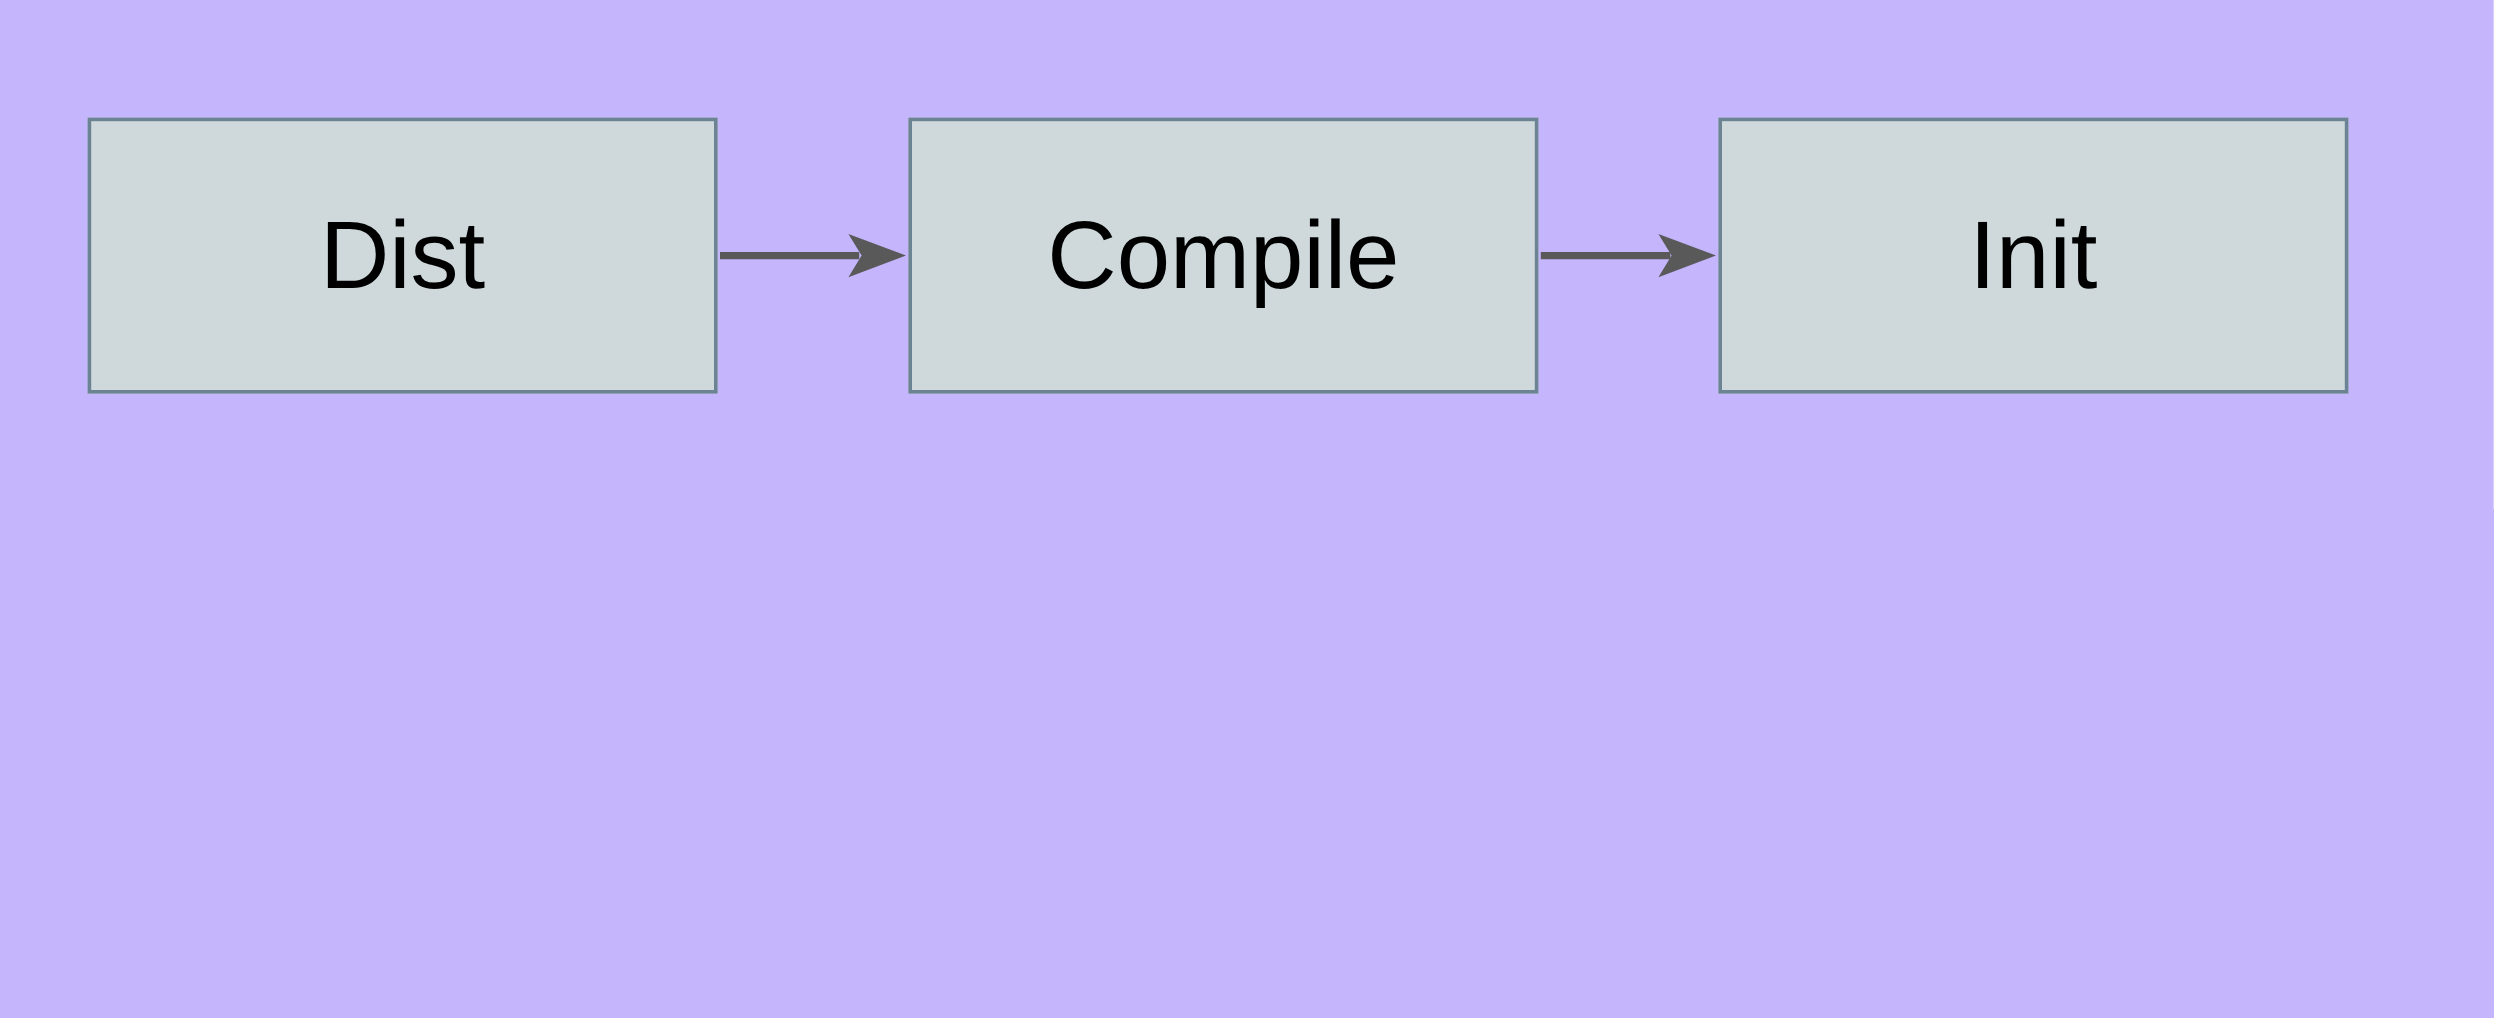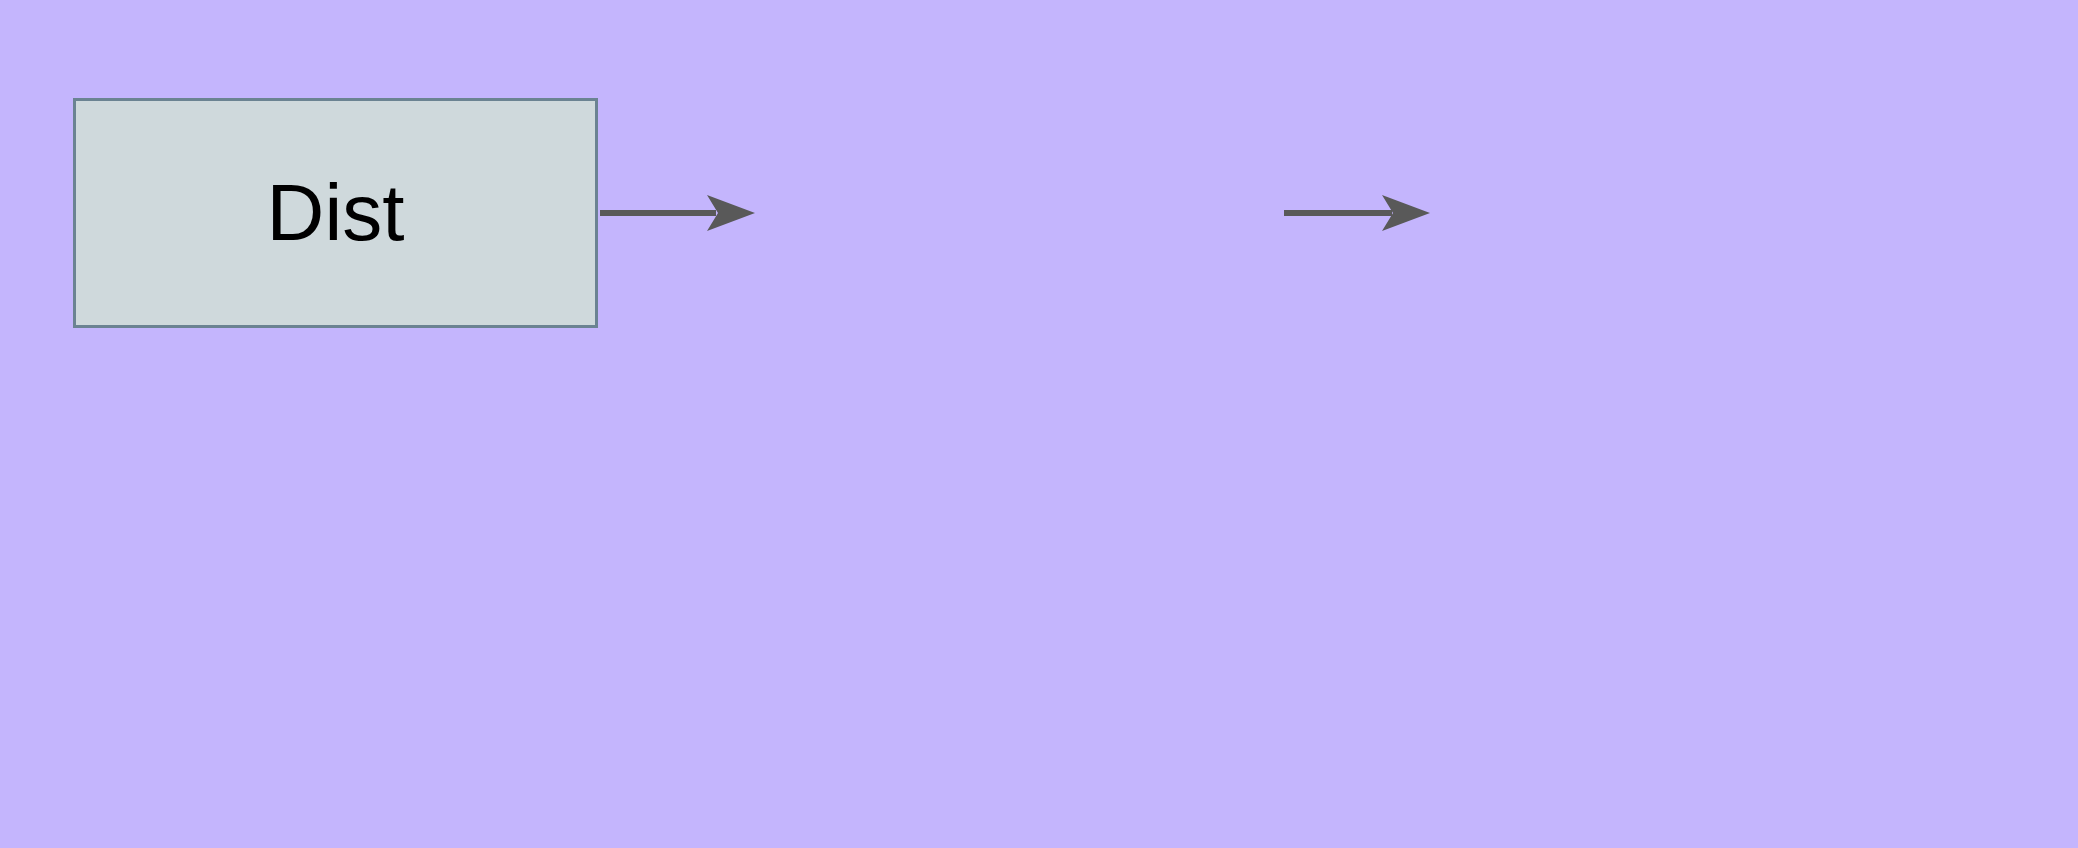--- a/index.html
+++ b/index.html
@@ -69,16 +69,22 @@
     <g>
       <line class="edge-line" x1="1284" y1="213" x2="1392" y2="213"></line>
       <polygon class="edge-head" points="1430,213 1382,195 1393,213 1382,231"></polygon>
     </g>
   </svg>
 
   <div class="node" id="node-dist">
     <span class="node-label">Dist</span>
   </div>
 
+  <div class="node" id="node-compile">
+    <span class="node-label">Compile</span>
+  </div>
 
+  <div class="node" id="node-init">
+    <span class="node-label">Init</span>
+  </div>
 
 
 </div>
 
 </body></html>

